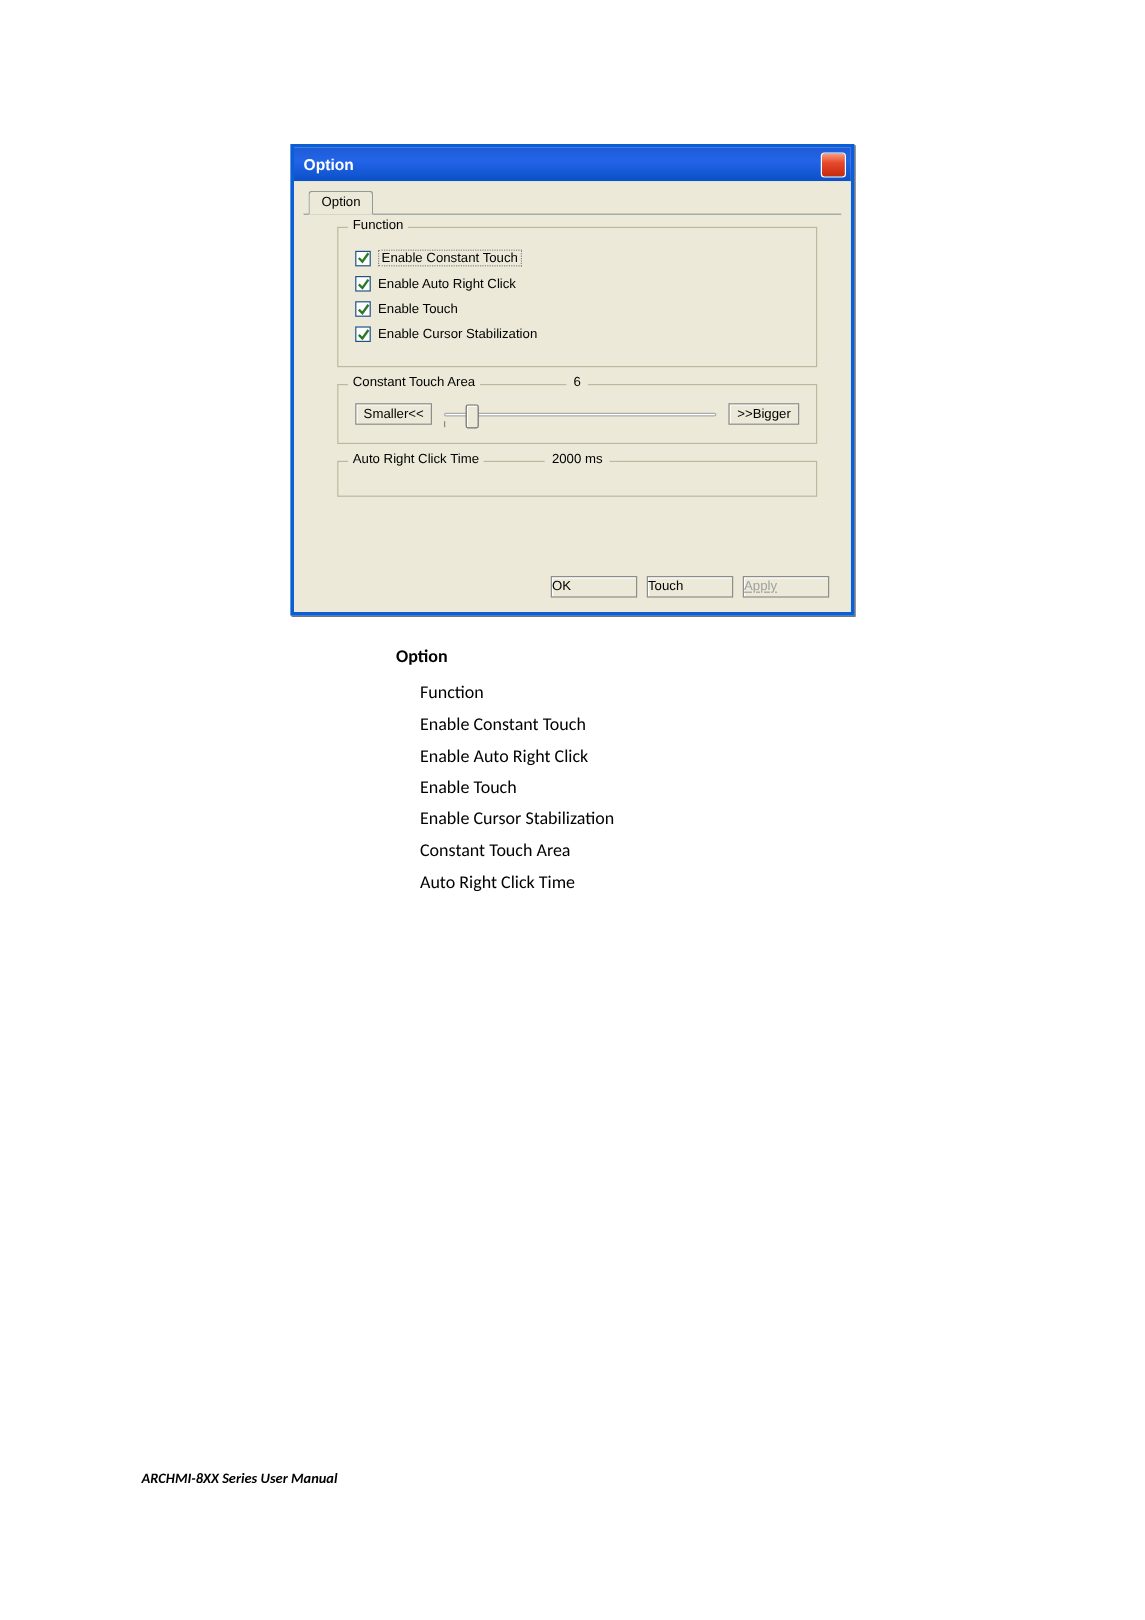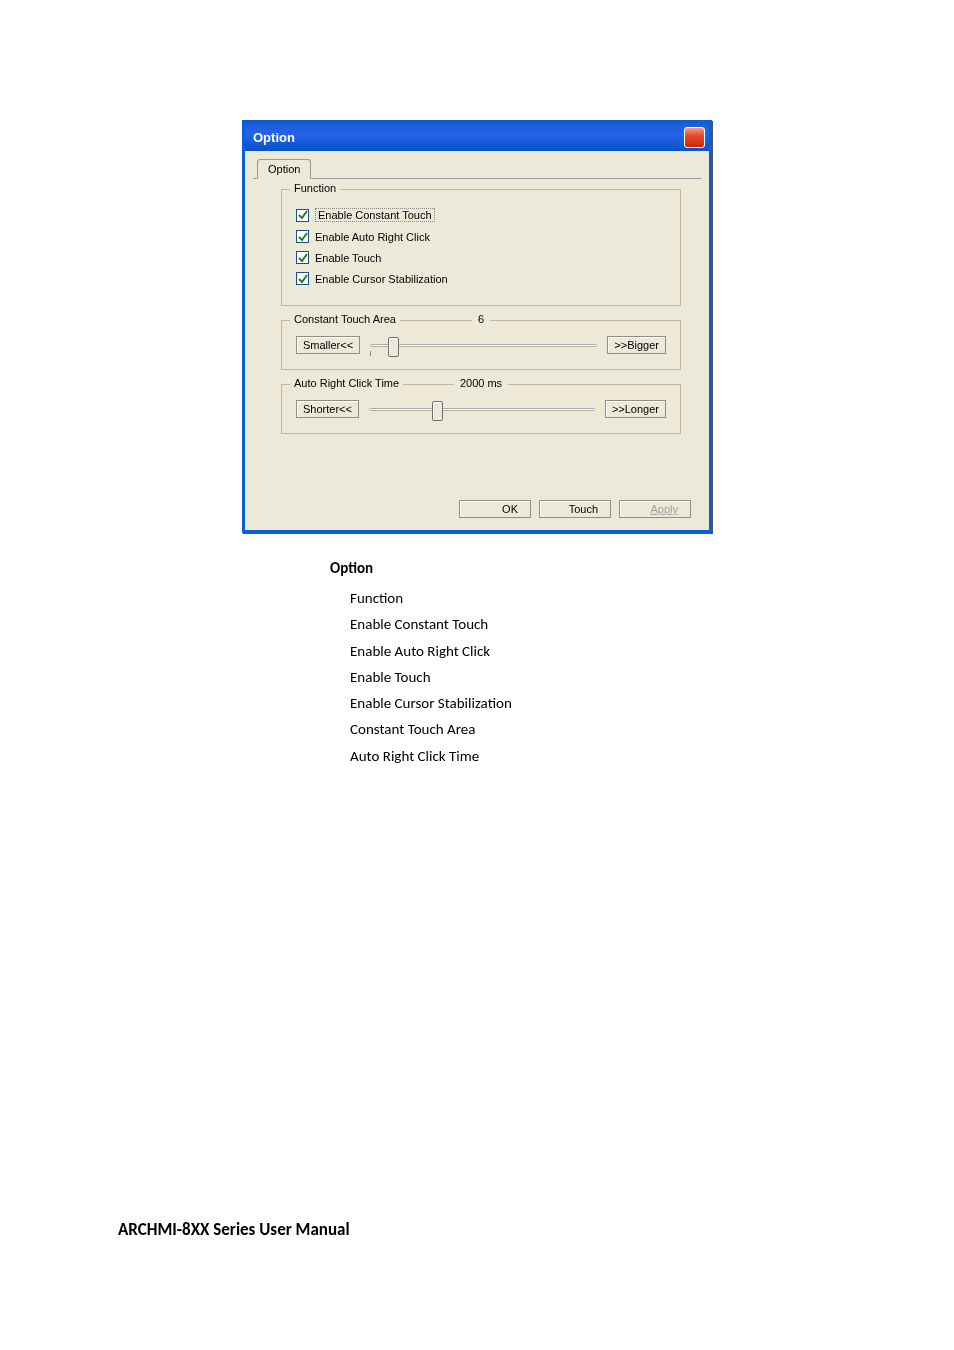--- a/index.html
+++ b/index.html
@@ -173,24 +173,24 @@
   .btn-row {
     display: flex;
     justify-content: flex-end;
     gap: 8px;
     padding: 6px 10px 0 10px;
     margin-top: 60px;
   }
   .dlg-btn {
     border: 1px solid #8d8d8d;
     background: #ece9d8;
-    padding: 2px 12px;
+    padding: 2px 0;
     font-size: 11px;
     width: 72px;
-    text-align: right;
+    text-align: left;
     box-shadow: inset 1px 1px 0 #fff;
     cursor: pointer;
   }
   .dlg-btn.disabled {
     color: #a0a0a0;
     cursor: default;
     text-decoration: underline;
   }
 
   
@@ -207,22 +207,23 @@
   }
   .doc-line {
     margin-left: 290px;
     line-height: 1.75;
   }
   .footer {
     position: absolute;
     left: 118px;
     bottom: 110px;
     font-family: "Calibri", "Segoe UI", sans-serif;
-    font-size: 17px;
+    font-size: 12px;
     font-weight: bold;
+    font-style: italic;
   }
 </style>
 </head>
 <body>
 
 <div class="page">
 
   <div class="dialog">
     <div class="titlebar">
       <span>Option</span>
@@ -287,28 +288,20 @@
             <div class="tick" style="left:0%;"></div>
             <div class="slider-thumb" style="left:8%;"></div>
           </div>
           <div class="slider-btn">&gt;&gt;Bigger</div>
         </div>
       </div>
 
       <div class="sliderbox">
         <span class="groupbox-title" style="left:8px;">Auto Right Click Time</span>
         <span class="slider-value">2000 ms</span>
-        <div class="slider-row">
-          <div class="slider-btn">Shorter&lt;&lt;</div>
-          <div class="slider-track">
-            <div class="track-line"></div>
-            <div class="slider-thumb" style="left:28%;"></div>
-          </div>
-          <div class="slider-btn">&gt;&gt;Longer</div>
-        </div>
       </div>
 
       <div class="btn-row">
         <div class="dlg-btn">OK</div>
         <div class="dlg-btn">Touch</div>
         <div class="dlg-btn disabled">Apply</div>
       </div>
     </div>
   </div>
 

